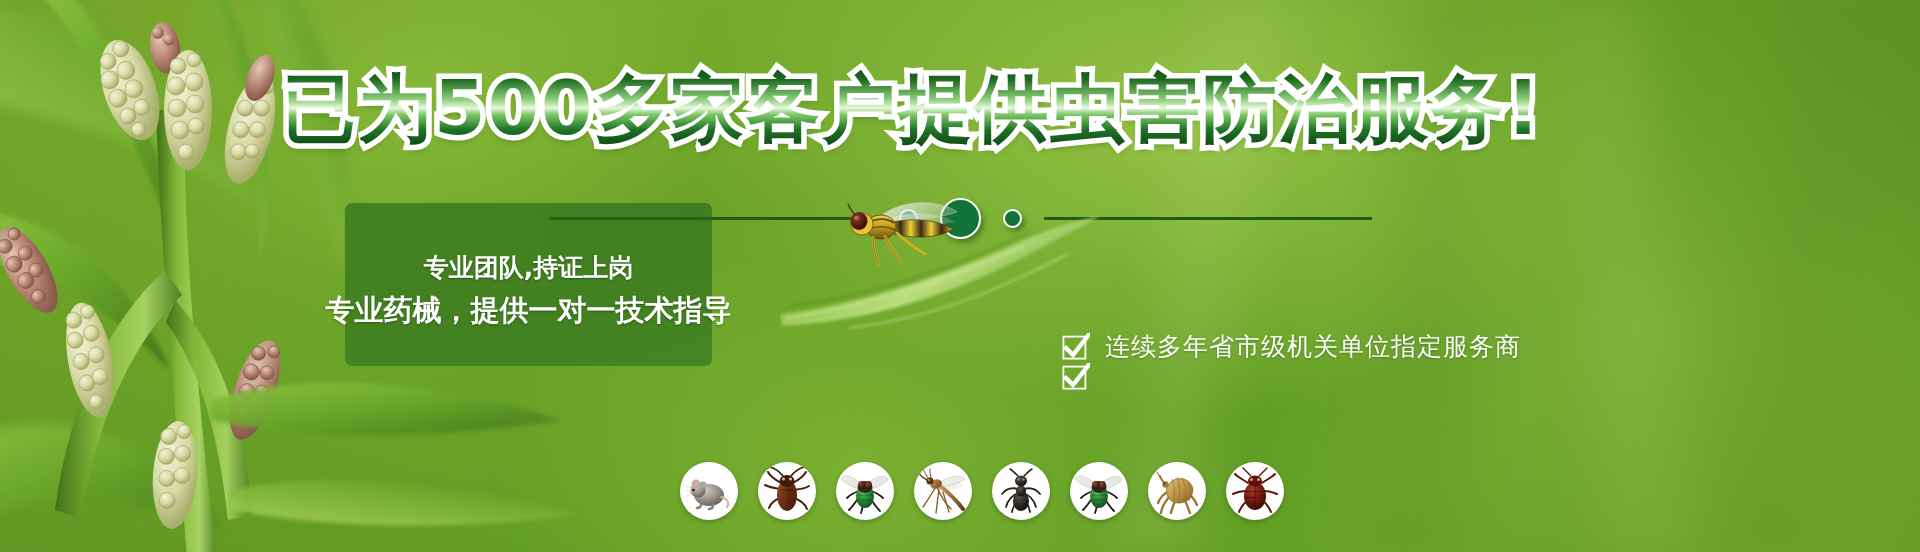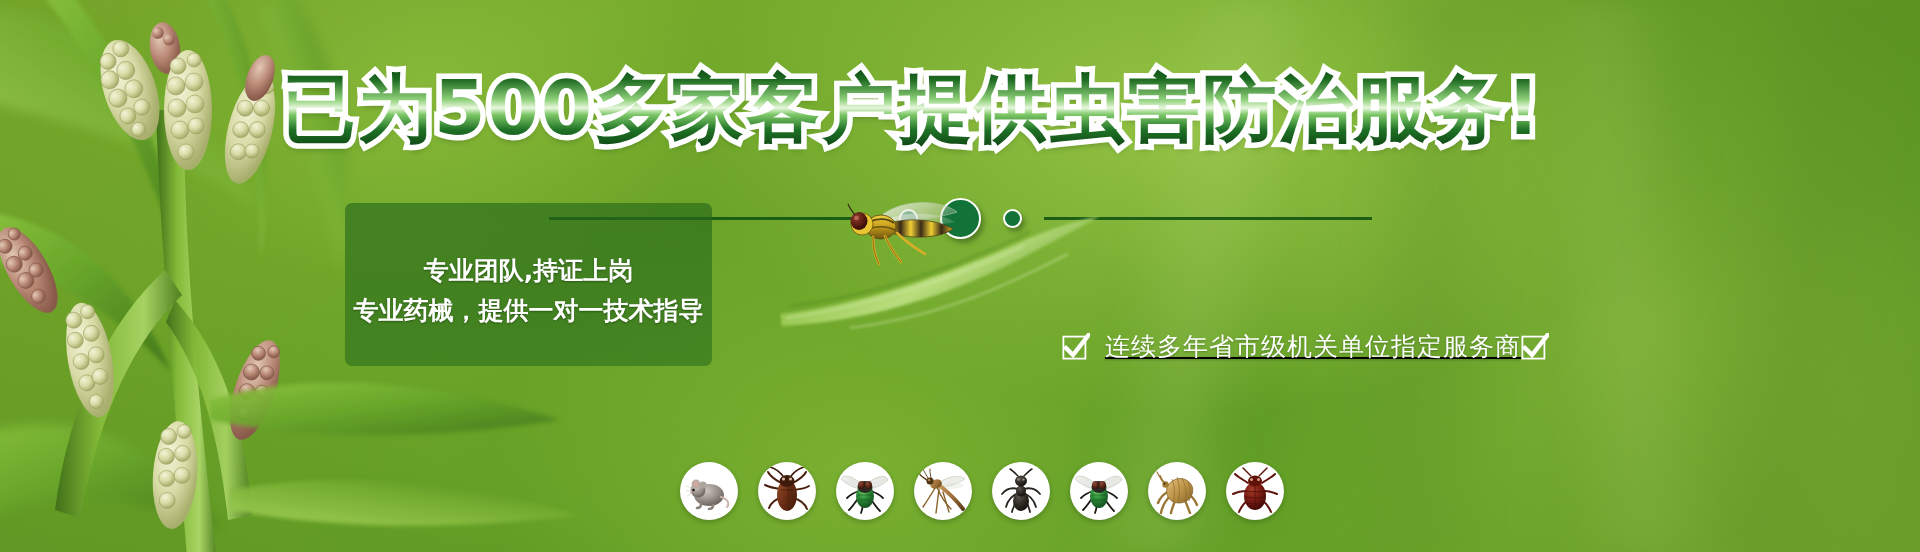--- a/index.html
+++ b/index.html
@@ -113,32 +113,32 @@
   }
   .panel-line {
     color:#ffffff;
     font-weight:bold;
     white-space:nowrap;
     text-shadow:0 1px 2px rgba(10,40,5,.45);
     font-family:"DejaVu Sans", sans-serif;
   }
   .panel-line.l1 { font-size:25px; letter-spacing:0px; }
   .panel-line.l2 { font-size:25px; letter-spacing:0px; }
-  .panel-line.l3 { font-size:25px; letter-spacing:0px; }
+  .panel-line.l3 { font-size:29px; letter-spacing:0px; }
 
   
   .blade { position:absolute; left:780px; top:210px; width:330px; height:120px; }
   .blade svg { width:100%; height:100%; display:block; }
   .fly { position:absolute; left:845px; top:196px; width:118px; height:72px; }
   .fly svg { width:100%; height:100%; display:block; }
 
   
   .checklist {
     position:absolute; left:1062px; top:330px;
-    display:flex; flex-direction:row; text-decoration:underline;
+    display:flex; flex-direction:column; 
   }
   .check-row { display:flex; align-items:center; gap:15px; }
   .check-box { width:28px; height:28px; flex:0 0 28px; position:relative; }
   .check-box svg { width:100%; height:100%; display:block; }
   .check-text {
     color:#ffffff; font-size:25px;
     font-family:"DejaVu Sans", sans-serif;
     letter-spacing:1px; white-space:nowrap;
     text-shadow:0 1px 2px rgba(10,40,5,.30);
   }

